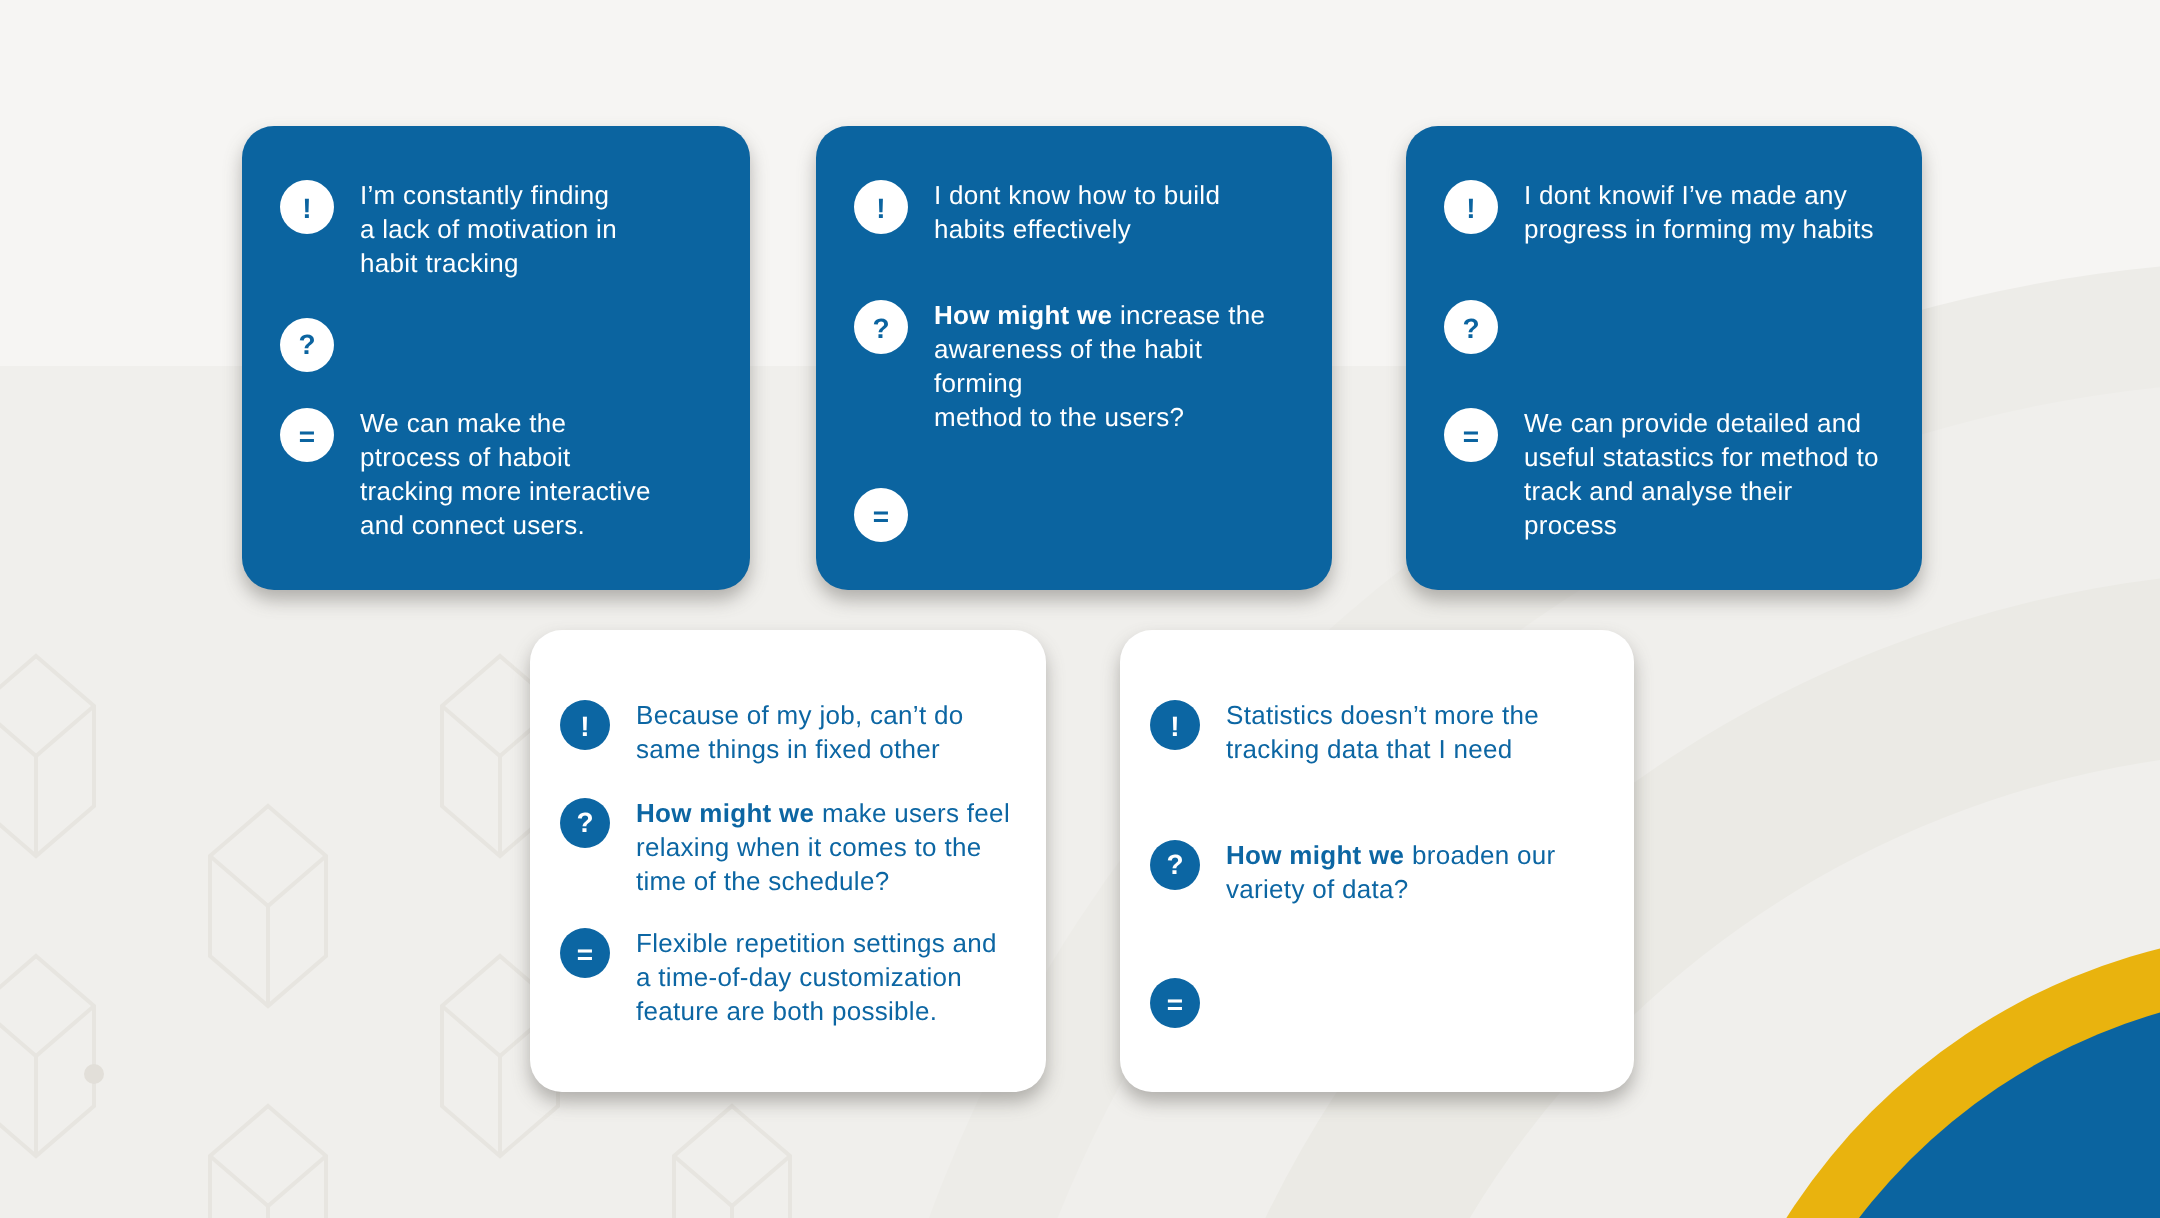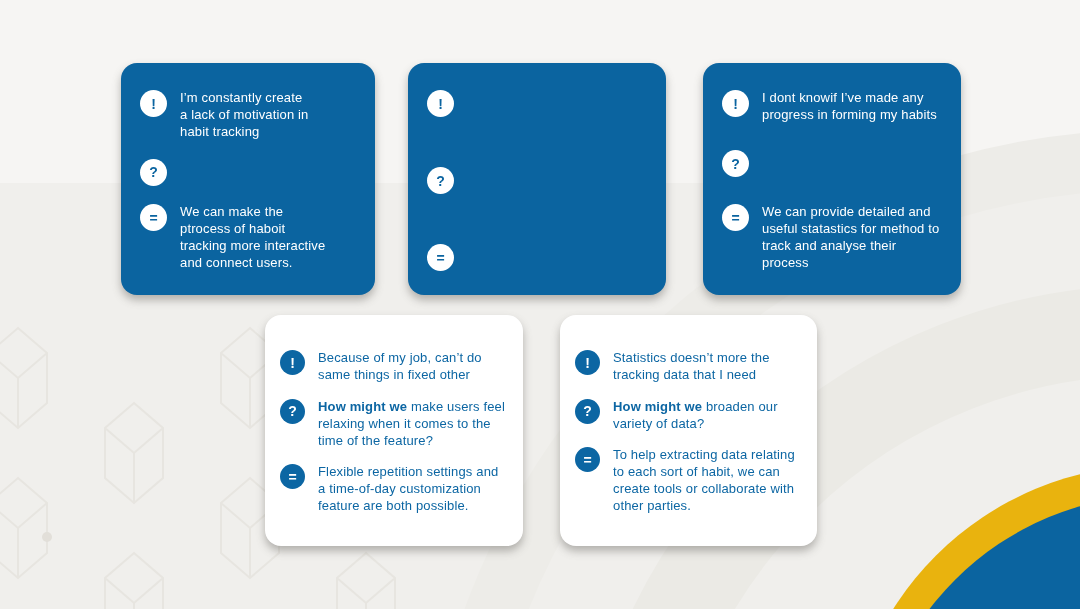--- a/index.html
+++ b/index.html
@@ -81,42 +81,47 @@
     <circle cx="1150" cy="860" r="530" fill="none" stroke="#EBEAE5" stroke-width="90"></circle>
     <circle cx="1150" cy="860" r="700" fill="none" stroke="#EDECE8" stroke-width="60"></circle>
   </svg>
 
   <div class="circle yellow"></div>
   <div class="circle blue"></div>
 
   <div class="card blue-card card-1">
     <div class="item">
       <span class="badge">!</span>
-      <p class="txt">I’m constantly create
+      <p class="txt">I’m constantly finding
 a lack of motivation in
 habit tracking</p>
     </div>
     <div class="item">
       <span class="badge">?</span>
     </div>
     <div class="item">
       <span class="badge">=</span>
       <p class="txt">We can make the
 ptrocess of haboit
 tracking more interactive
 and connect users.</p>
     </div>
   </div>
 
   <div class="card blue-card card-2">
     <div class="item">
       <span class="badge">!</span>
+      <p class="txt">I dont know how to build
+habits effectively</p>
     </div>
     <div class="item">
       <span class="badge">?</span>
+      <p class="txt"><b>How might we</b><span> increase the
+awareness of the habit forming
+method to the users?</span></p>
     </div>
     <div class="item">
       <span class="badge">=</span>
     </div>
   </div>
 
   <div class="card blue-card card-3">
     <div class="item">
       <span class="badge">!</span>
       <p class="txt">I dont knowif I’ve made any
@@ -136,21 +141,21 @@
   <div class="card white-card card-4">
     <div class="item">
       <span class="badge">!</span>
       <p class="txt">Because of my job, can’t do
 same things in fixed other</p>
     </div>
     <div class="item">
       <span class="badge">?</span>
       <p class="txt"><b>How might we</b><span> make users feel
 relaxing when it comes to the
-time of the feature?</span></p>
+time of the schedule?</span></p>
     </div>
     <div class="item">
       <span class="badge">=</span>
       <p class="txt">Flexible repetition settings and
 a time-of-day customization
 feature are both possible.</p>
     </div>
   </div>
 
   <div class="card white-card card-5">
@@ -159,20 +164,16 @@
       <p class="txt">Statistics doesn’t more the
 tracking data that I need</p>
     </div>
     <div class="item">
       <span class="badge">?</span>
       <p class="txt"><b>How might we</b><span> broaden our
 variety of data?</span></p>
     </div>
     <div class="item">
       <span class="badge">=</span>
-      <p class="txt">To help extracting data relating
-to each sort of habit, we can
-create tools or collaborate with
-other parties.</p>
     </div>
   </div>
 
 </div>
 
 </body></html>

